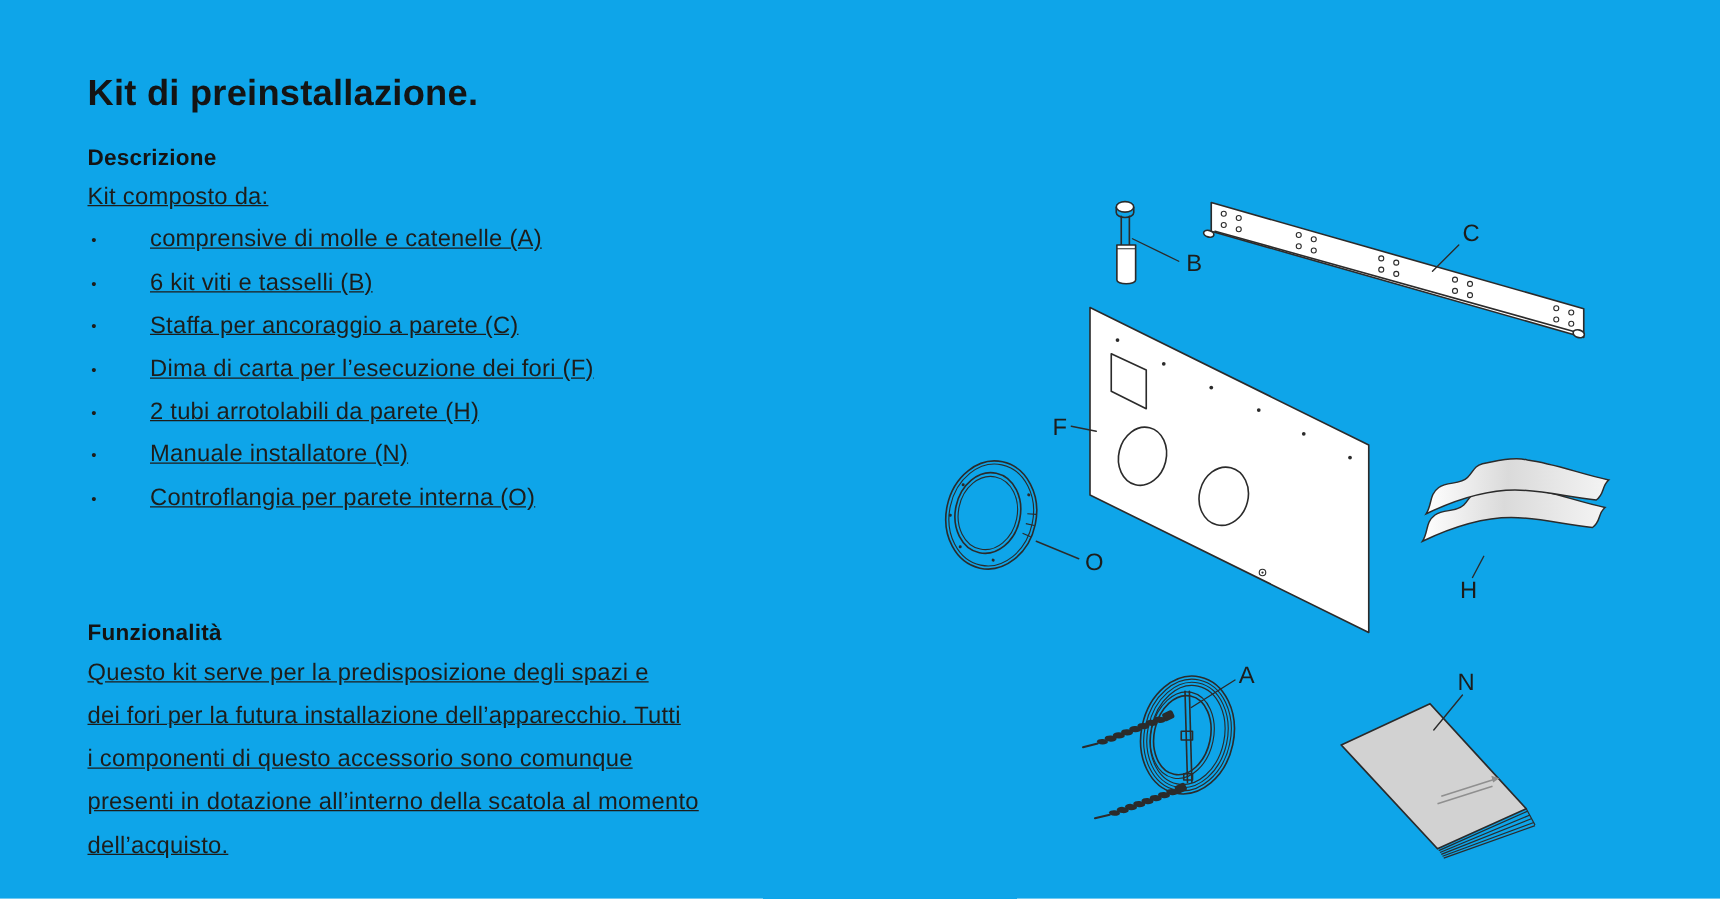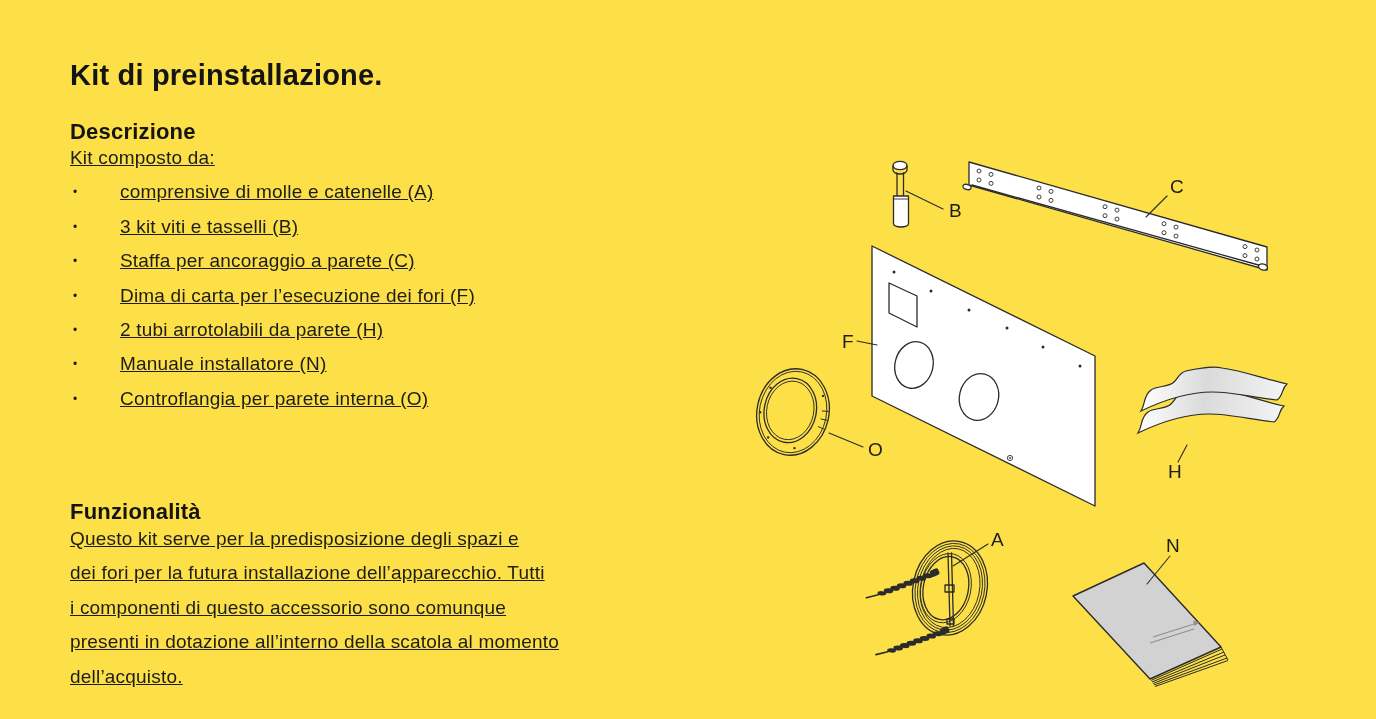--- a/index.html
+++ b/index.html
@@ -1,25 +1,25 @@
 <!DOCTYPE html>
 <html><head>
 <meta charset="utf-8">
 <style>
   html,body{margin:0;padding:0;background:#ffffff;}
   .page{
-    position:relative;width:1376px;height:719px;background:#fde047;overflow:hidden;
+    position:relative;width:1376px;height:719px;background:#0ea5e9;overflow:hidden;
     font-family:"Liberation Sans","DejaVu Sans",sans-serif;color:#1a1a1a;
   }
   .title{
     position:absolute;left:70px;top:40px;font-size:29px;font-weight:700;
     letter-spacing:.2px;color:#141414;
   }
   .subhead{
-    position:absolute;left:70px;font-size:22px;font-weight:700;color:#141414;letter-spacing:.2px;
+    position:absolute;left:70px;font-size:18px;font-weight:700;color:#141414;letter-spacing:.2px;
   }
   .subhead.descrizione{top:101px;}
   .subhead.funzionalita{top:481px;}
   .flowtext{
     position:absolute;left:70px;width:620px;font-size:19px;line-height:34.4px;
     letter-spacing:.2px;color:#1d1d1b;text-decoration:underline;
   }
   .flowtext.desc-block{top:141px;}
   .flowtext.func-block{top:522px;}
   .kit-item{position:relative;padding-left:50px;}
@@ -46,21 +46,21 @@
 
   <div class="flowtext desc-block">
     <div>Kit composto da:</div>
 
     <div class="kit-item">
       <span class="bullet">•</span>
       <span class="line">comprensive di molle e catenelle (A)</span>
     </div>
     <div class="kit-item">
       <span class="bullet">•</span>
-      <span class="line">3 kit viti e tasselli (B)</span>
+      <span class="line">6 kit viti e tasselli (B)</span>
     </div>
     <div class="kit-item">
       <span class="bullet">•</span>
       <span class="line">Staffa per ancoraggio a parete (C)</span>
     </div>
     <div class="kit-item">
       <span class="bullet">•</span>
       <span class="line">Dima di carta per l’esecuzione dei fori (F)</span>
     </div>
     <div class="kit-item">

